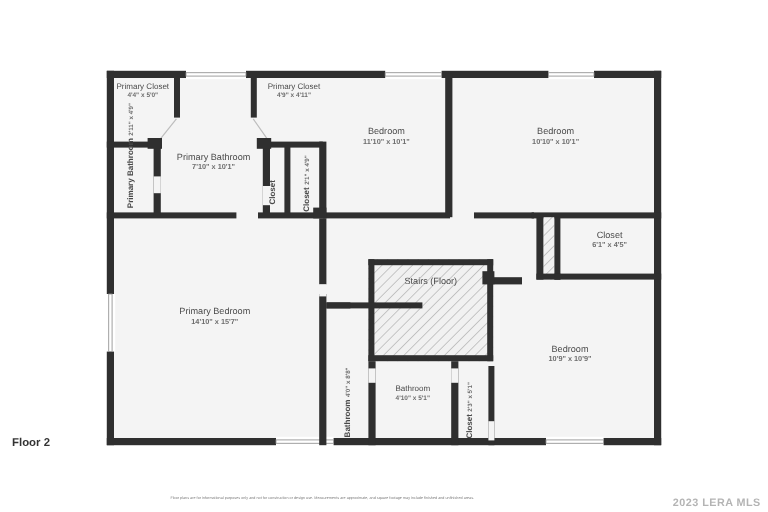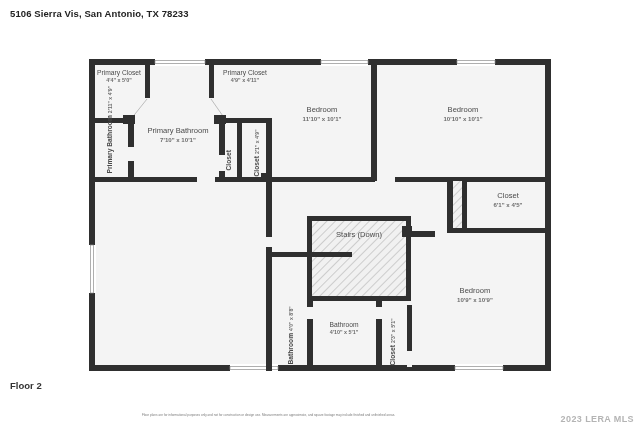--- a/index.html
+++ b/index.html
@@ -26,21 +26,21 @@
     top: 8px;
     font-size: 9.5px;
     font-weight: bold;
     color: #222222;
     letter-spacing: 0.1px;
     white-space: nowrap;
   }
   #floor-label {
     position: absolute;
     left: 10px;
-    top: 380px;
+    top: 364px;
     font-size: 9.5px;
     font-weight: bold;
     color: #333333;
   }
   #disclaimer {
     position: absolute;
     left: 142px;
     top: 413px;
     width: 400px;
     font-size: 3.1px;
@@ -108,21 +108,20 @@
     font-weight: bold;
     color: #4a4a4a;
     white-space: nowrap;
   }
 </style>
 </head>
 <body>
 
 <div id="page">
 
-  <div id="address-title">5106 Sierra Vis, San Antonio, TX 78233</div>
 
   <div id="plan">
     <svg width="470" height="320" viewBox="0 0 470 320">
       <defs>
         <pattern id="hatch" width="6" height="6" patternTransform="rotate(45)" patternUnits="userSpaceOnUse">
           <rect width="6" height="6" fill="#f1f1f1"></rect>
           <line x1="0" y1="0" x2="0" y2="6" stroke="#a8a8a8" stroke-width="1"></line>
         </pattern>
       </defs>
 
@@ -280,23 +279,27 @@
     <div class="rm-label" style="left:333px; top:51px; width:90px;">
       <div class="rm-name">Bedroom</div>
       <div class="rm-dim">10'10" x 10'1"</div>
     </div>
 
     <div class="rm-label" style="left:385px; top:137px; width:76px;">
       <div class="rm-name">Closet</div>
       <div class="rm-dim">6'1" x 4'5"</div>
     </div>
 
+    <div class="rm-label" style="left:44px; top:201px; width:100px;">
+      <div class="rm-name">Primary Bedroom</div>
+      <div class="rm-dim">14'10" x 15'7"</div>
+    </div>
 
     <div class="rm-label" style="left:228px; top:176px; width:92px;">
-      <div class="rm-name">Stairs (Down)</div>
+      <div class="rm-name">Stairs (Floor)</div>
     </div>
 
     <div class="rm-vert" style="left:171px; top:272px; width:68px;">
       <span class="vname-2">Bathroom</span>
       <span class="rm-dim">4'0" x 8'8"</span>
     </div>
 
     <div class="rm-label small" style="left:228px; top:266px; width:62px;">
       <div class="rm-name">Bathroom</div>
       <div class="rm-dim">4'10" x 5'1"</div>

